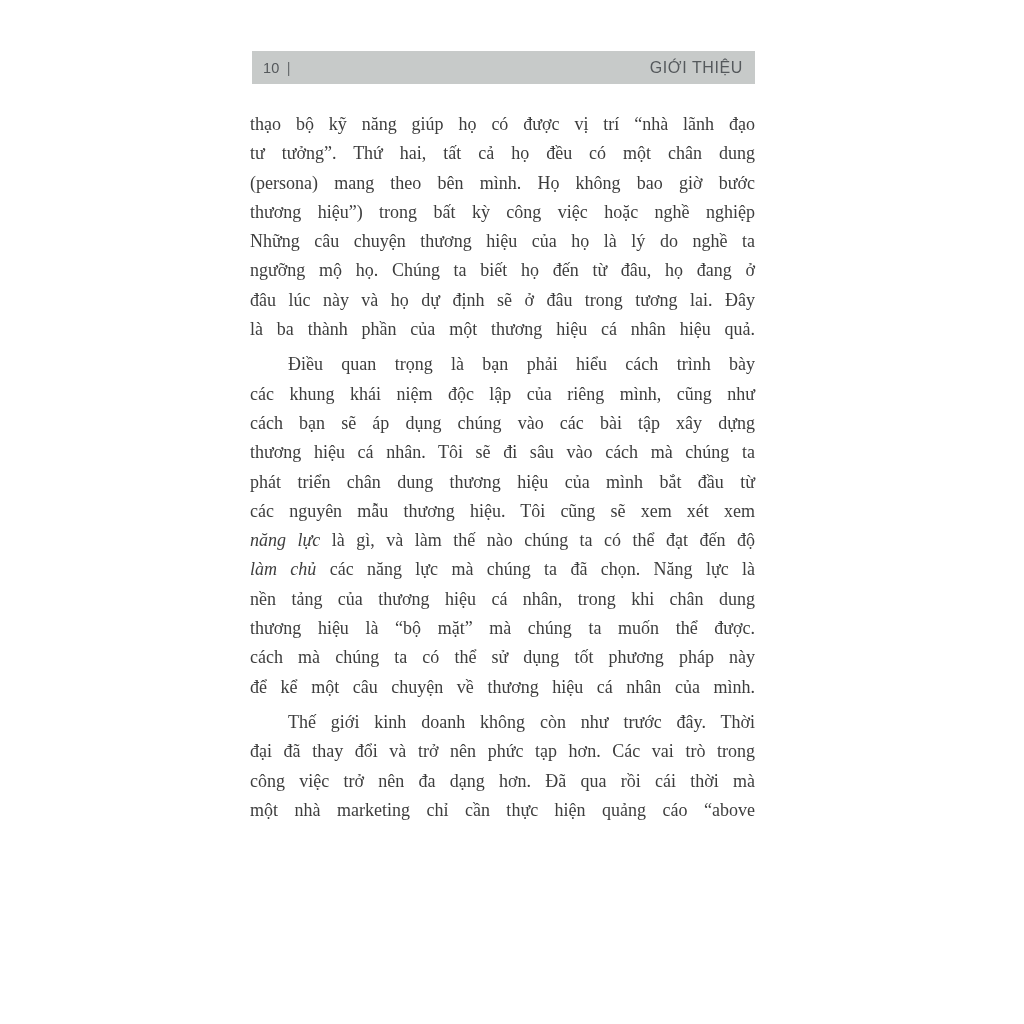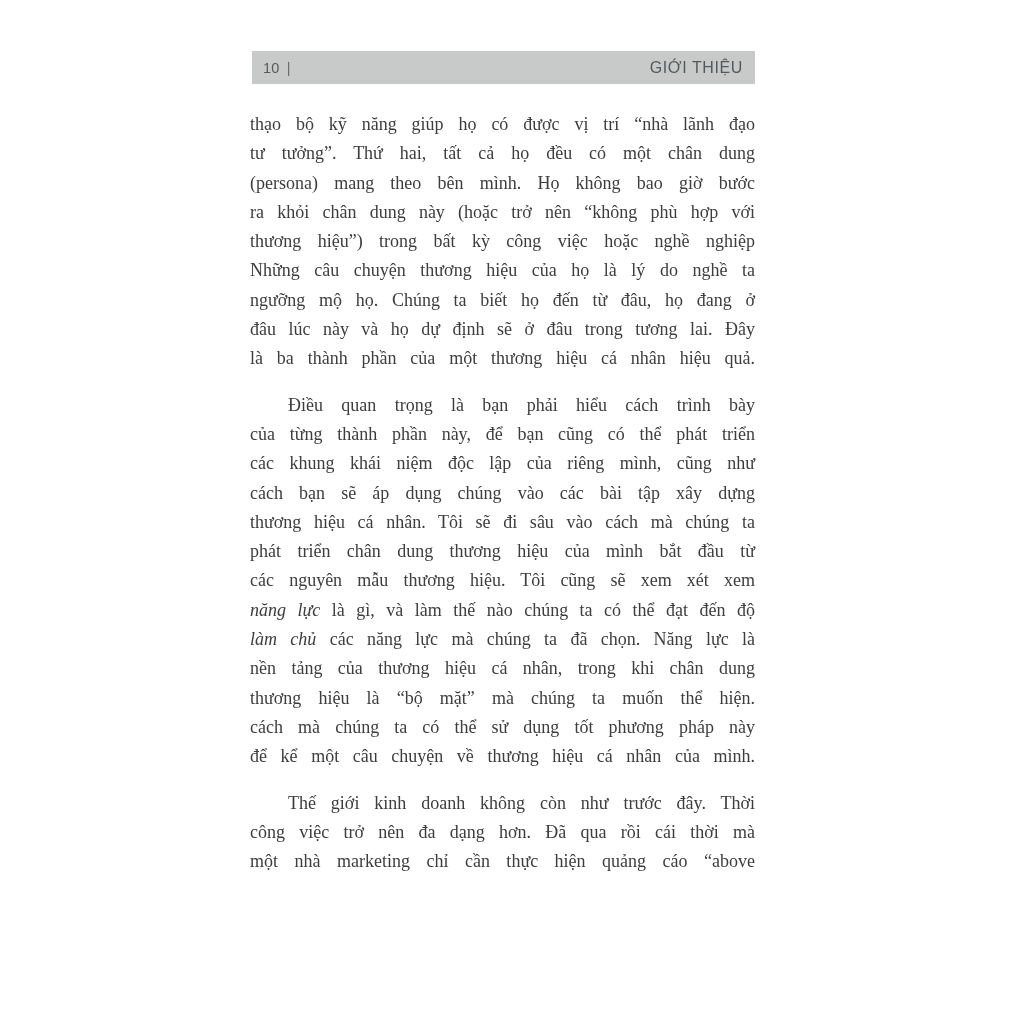--- a/index.html
+++ b/index.html
@@ -57,21 +57,21 @@
   }
   
   .text-column {
     position: absolute;
     left: 250px; top: 102px;
     width: 505px;
     color: var(--body-text);
     font-size: 18px;
     line-height: 29.3px;
   }
-  .para + .para { margin-top: 17px; }
+  .para + .para { margin-top: 6px; }
   .line {
     text-align: justify;
     text-align-last: justify;
     -moz-text-align-last: justify;
   }
   .indent .line:first-child { text-indent: 38px; }
   .em { font-style: italic; }
 </style>
 </head>
 <body>
@@ -85,42 +85,41 @@
     </div>
     <span class="bar-title">GIỚI THIỆU</span>
     <div class="pinked"></div>
   </header>
 
   <main class="text-column">
       <div class="para">
         <div class="line"><span class="seg">thạo bộ kỹ năng giúp họ có được vị trí “nhà lãnh đạo</span></div>
         <div class="line"><span class="seg">tư tưởng”. Thứ hai, tất cả họ đều có một chân dung</span></div>
         <div class="line"><span class="seg">(persona) mang theo bên mình. Họ không bao giờ bước</span></div>
-        <div class="line"><span class="seg">ra khỏi chân dung này (hoặc trở nên “không phù hợp với</span></div>
         <div class="line"><span class="seg">thương hiệu”) trong bất kỳ công việc hoặc nghề nghiệp</span></div>
         <div class="line"><span class="seg">Những câu chuyện thương hiệu của họ là lý do nghề ta</span></div>
         <div class="line"><span class="seg">ngưỡng mộ họ. Chúng ta biết họ đến từ đâu, họ đang ở</span></div>
         <div class="line"><span class="seg">đâu lúc này và họ dự định sẽ ở đâu trong tương lai. Đây</span></div>
         <div class="line"><span class="seg">là ba thành phần của một thương hiệu cá nhân hiệu quả.</span></div>
       </div>
       <div class="para indent">
         <div class="line"><span class="seg">Điều quan trọng là bạn phải hiểu cách trình bày</span></div>
-        <div class="line"><span class="seg">của từng thành phần này, để bạn cũng có thể phát triển</span></div>
         <div class="line"><span class="seg">các khung khái niệm độc lập của riêng mình, cũng như</span></div>
         <div class="line"><span class="seg">cách bạn sẽ áp dụng chúng vào các bài tập xây dựng</span></div>
         <div class="line"><span class="seg">thương hiệu cá nhân. Tôi sẽ đi sâu vào cách mà chúng ta</span></div>
         <div class="line"><span class="seg">phát triển chân dung thương hiệu của mình bắt đầu từ</span></div>
         <div class="line"><span class="seg">các nguyên mẫu thương hiệu. Tôi cũng sẽ xem xét xem</span></div>
         <div class="line"><span class="em">năng lực</span><span class="seg"> là gì, và làm thế nào chúng ta có thể đạt đến độ</span></div>
         <div class="line"><span class="em">làm chủ</span><span class="seg"> các năng lực mà chúng ta đã chọn. Năng lực là</span></div>
         <div class="line"><span class="seg">nền tảng của thương hiệu cá nhân, trong khi chân dung</span></div>
-        <div class="line"><span class="seg">thương hiệu là “bộ mặt” mà chúng ta muốn thể hiện.</span></div>
+        <div class="line"><span class="seg">thương hiệu là “bộ mặt” mà chúng ta muốn thể được.</span></div>
         <div class="line"><span class="seg">cách mà chúng ta có thể sử dụng tốt phương pháp này</span></div>
         <div class="line"><span class="seg">để kể một câu chuyện về thương hiệu cá nhân của mình.</span></div>
       </div>
       <div class="para indent">
         <div class="line"><span class="seg">Thế giới kinh doanh không còn như trước đây. Thời</span></div>
+        <div class="line"><span class="seg">đại đã thay đổi và trở nên phức tạp hơn. Các vai trò trong</span></div>
         <div class="line"><span class="seg">công việc trở nên đa dạng hơn. Đã qua rồi cái thời mà</span></div>
         <div class="line"><span class="seg">một nhà marketing chỉ cần thực hiện quảng cáo “above</span></div>
       </div>
     </main>
 
 </div>
 
 </body></html>

